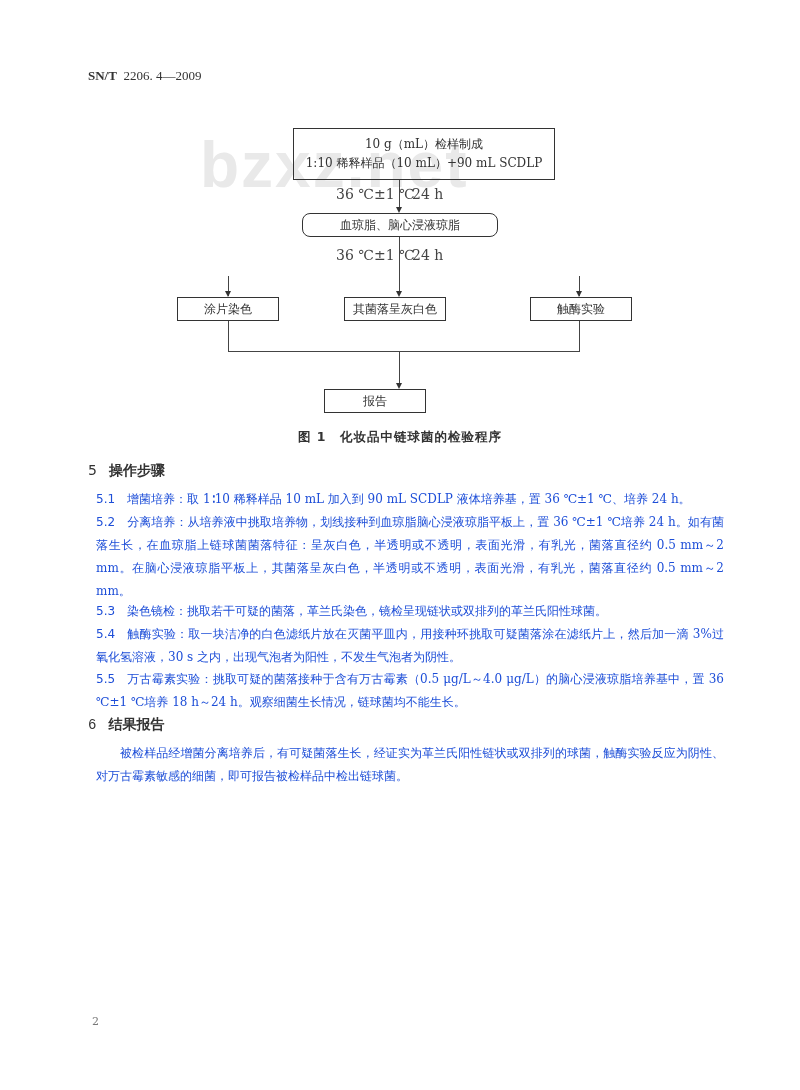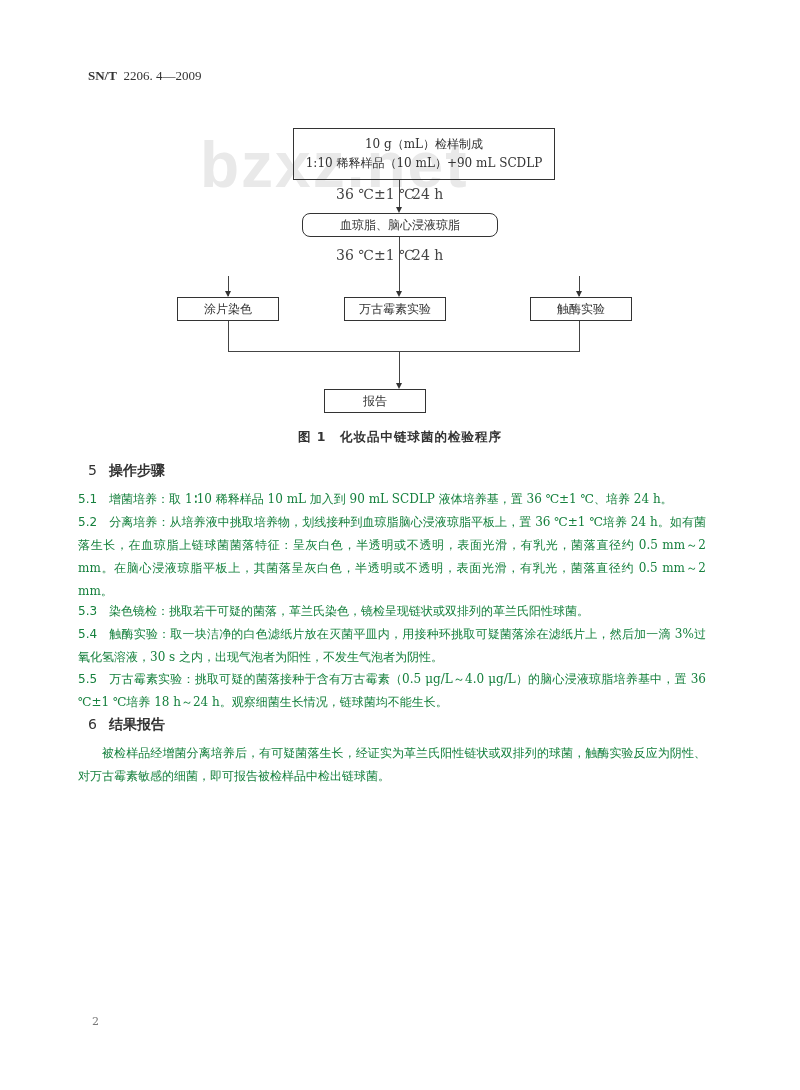--- a/index.html
+++ b/index.html
@@ -14,21 +14,21 @@
     .watermark { left: 200px; top: 128px; font-family: "Liberation Sans", sans-serif; font-weight: bold; font-size: 64px; color: #e9e9e9; letter-spacing: 2px; z-index: 0; }
     .box { position: absolute; border: 1.5px solid #333; background: transparent; display: flex; align-items: center; justify-content: center; font-size: 12px; color: #333; text-align: center; z-index: 2; }
     .box .line { display: block; line-height: 19px; }
     .vline { position: absolute; width: 1px; background: #444; z-index: 1; }
     .hline { position: absolute; height: 1px; background: #444; z-index: 1; }
     .arrow { position: absolute; width: 0; height: 0; border-left: 3px solid transparent; border-right: 3px solid transparent; border-top: 6px solid #333; z-index: 2; }
     .cond { position: absolute; font-size: 14px; color: #444; z-index: 2; white-space: nowrap; }
     .caption { left: 0; width: 800px; top: 429px; text-align: center; font-family: "DejaVu Sans", sans-serif; font-weight: bold; font-size: 12.5px; color: #333; letter-spacing: 1px; }
     .section-h { font-family: "DejaVu Sans", sans-serif; font-weight: bold; font-size: 14px; color: #333; }
     .section-h .num { font-weight: normal; margin-right: 12px; }
-    .para { left: 78px; width: 628px; font-size: 12px; line-height: 23px; color: #15803d; text-align: justify; }
+    .para { left: 96px; width: 628px; font-size: 12px; line-height: 23px; color: #1d4ed8; text-align: justify; }
     .para .num { font-family: "DejaVu Sans", sans-serif; margin-right: 12px; }
     .indent { text-indent: 24px; }
     .page-num { left: 92px; top: 1015px; font-size: 11px; color: #777; }
   </style>
 </head>
 <body>
 
 <div class="abs header-code">
   <b>SN/T</b>&nbsp;&nbsp;<span>2206. 4—2009</span>
 </div>
@@ -55,21 +55,21 @@
 
   <div class="vline" style="left:228px; top:276px; height:20px;"></div>
   <div class="arrow" style="left:225px; top:291px;"></div>
   <div class="vline" style="left:579px; top:276px; height:20px;"></div>
   <div class="arrow" style="left:576px; top:291px;"></div>
 
   <div class="box" style="left:177px; top:297px; width:100px; height:22px;">
     <span>涂片染色</span>
   </div>
   <div class="box" style="left:344px; top:297px; width:100px; height:22px;">
-    <span>万古霉素实验</span>
+    <span>其菌落呈灰白色</span>
   </div>
   <div class="box" style="left:530px; top:297px; width:100px; height:22px;">
     <span>触酶实验</span>
   </div>
 
   <div class="vline" style="left:228px; top:321px; height:30px;"></div>
   <div class="vline" style="left:579px; top:321px; height:30px;"></div>
   <div class="hline" style="left:228px; top:351px; width:352px;"></div>
   <div class="vline" style="left:399px; top:351px; height:35px;"></div>
   <div class="arrow" style="left:396px; top:383px;"></div>
@@ -94,18 +94,18 @@
 <div class="abs para" style="top:600px;">
   <span class="num">5.3</span><span>染色镜检：挑取若干可疑的菌落，革兰氏染色，镜检呈现链状或双排列的革兰氏阳性球菌。</span>
 </div>
 <div class="abs para" style="top:623px;">
   <span class="num">5.4</span><span>触酶实验：取一块洁净的白色滤纸片放在灭菌平皿内，用接种环挑取可疑菌落涂在滤纸片上，然后加一滴 3%过氧化氢溶液，30 s 之内，出现气泡者为阳性，不发生气泡者为阴性。</span>
 </div>
 <div class="abs para" style="top:668px;">
   <span class="num">5.5</span><span>万古霉素实验：挑取可疑的菌落接种于含有万古霉素（0.5 μg/L～4.0 μg/L）的脑心浸液琼脂培养基中，置 36 ℃±1 ℃培养 18 h～24 h。观察细菌生长情况，链球菌均不能生长。</span>
 </div>
 
-<div class="abs section-h" style="left:88px; top:716px;">
+<div class="abs section-h" style="left:88px; top:716px;font-family:Liberation Mono, monospace;">
   <span class="num">6</span><span>结果报告</span>
 </div>
 <div class="abs para indent" style="top:742px;">被检样品经增菌分离培养后，有可疑菌落生长，经证实为革兰氏阳性链状或双排列的球菌，触酶实验反应为阴性、对万古霉素敏感的细菌，即可报告被检样品中检出链球菌。</div>
 
 <div class="abs page-num">2</div>
 
 </body></html>

